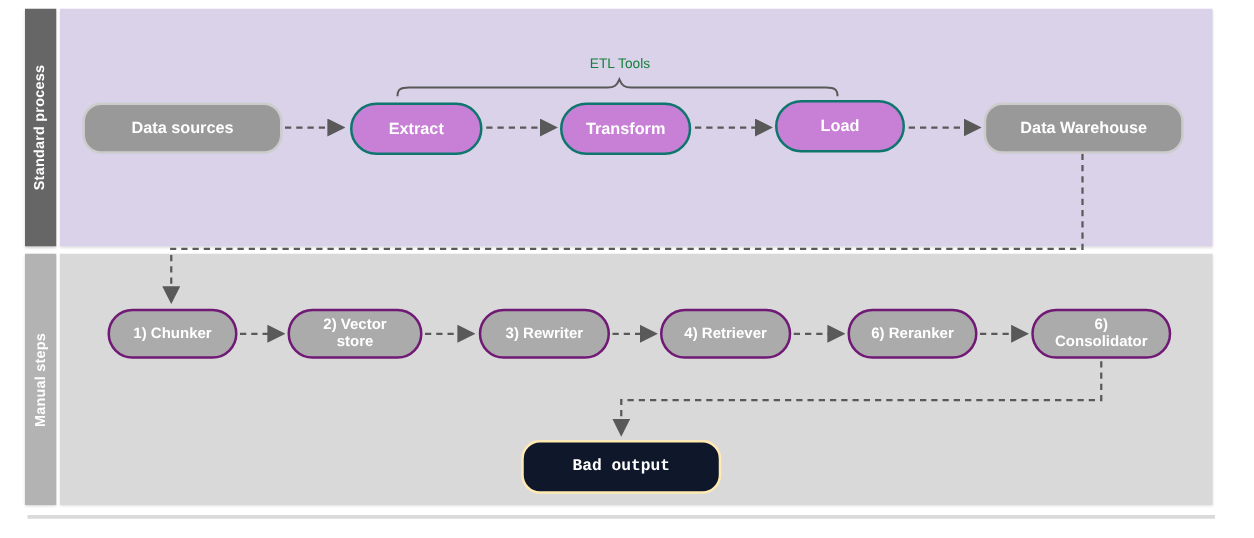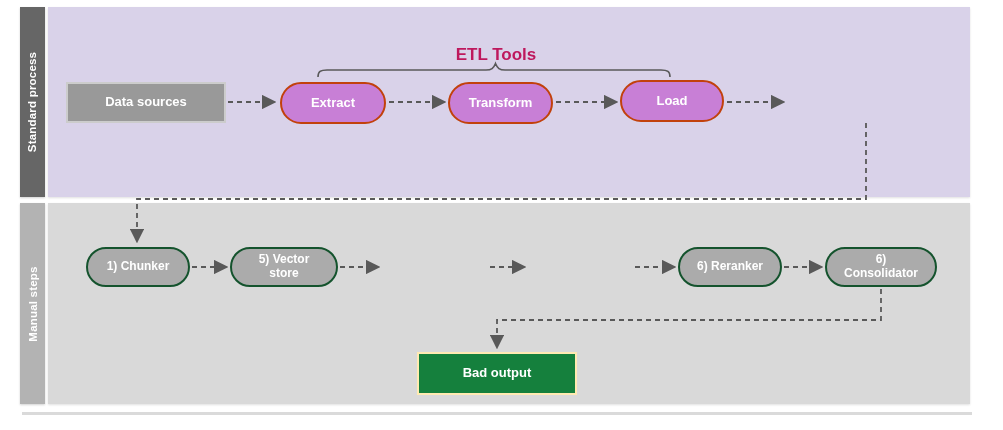--- a/index.html
+++ b/index.html
@@ -38,31 +38,32 @@
   .dash{stroke:#595959;stroke-width:1.8;fill:none;stroke-dasharray:5 4;}
   .brace{stroke:#595959;stroke-width:1.6;fill:none;}
 
   
   .node{
     position:absolute;z-index:3;
     display:flex;align-items:center;justify-content:center;
     text-align:center;
     color:#ffffff;font-weight:bold;font-size:13px;line-height:1.15;
     box-sizing:border-box;
+    border-radius:15px;
   }
   .rect-gray{background:#999999;border:2px solid #cccccc;}
-  .pill-pink{background:#c87fd6;border:2px solid #c2410c;border-radius:22px;}
-  .pill-gray{background:#ababab;border:2px solid #14532d;border-radius:21px;font-size:12px;padding:0 13px;}
-  .rect-yellow{background:#15803d;border:2px solid #ffeab3;}
+  .pill-pink{background:#c87fd6;border:2px solid #0f766e;border-radius:22px;}
+  .pill-gray{background:#ababab;border:2px solid #701a75;border-radius:21px;font-size:12px;padding:0 13px;}
+  .rect-yellow{background:#0f172a;border:2px solid #ffeab3;font-family:Liberation Mono, monospace;}
 
   .etl-label{
     position:absolute;z-index:3;
     left:430px;top:45px;width:132px;
     text-align:center;
-    color:#be185d;font-weight:bold;font-size:17px;
+    color:#15803d;font-weight:normal;font-size:11px;
   }
   .divider{
     position:absolute;
     left:22px;top:412px;width:950px;height:3px;
     background:#dadada;
   }
 </style>
 </head>
 <body>
 
@@ -102,23 +103,26 @@
 
     <path class="brace" d="M318,77 C318,71.5 320.5,70 327,70 L486,70 C491.5,70 493.5,68.5 495.5,63.5 C497.5,68.5 499.5,70 505,70 L661,70 C667.5,70 670,71.5 670,77"></path>
   </svg>
 
   <div class="etl-label">ETL Tools</div>
 
   <div class="node rect-gray" style="left:66px;top:82px;width:160px;height:41px;">Data sources</div>
   <div class="node pill-pink" style="left:280px;top:82px;width:106px;height:42px;">Extract</div>
   <div class="node pill-pink" style="left:448px;top:82px;width:105px;height:42px;">Transform</div>
   <div class="node pill-pink" style="left:620px;top:80px;width:104px;height:42px;">Load</div>
+  <div class="node rect-gray" style="left:787px;top:82px;width:160px;height:41px;">Data Warehouse</div>
 
   <div class="node pill-gray" style="left:86px;top:247px;width:104px;height:40px;">1) Chunker</div>
-  <div class="node pill-gray" style="left:230px;top:247px;width:108px;height:40px;">5) Vector store</div>
+  <div class="node pill-gray" style="left:230px;top:247px;width:108px;height:40px;">2) Vector store</div>
+  <div class="node pill-gray" style="left:383px;top:247px;width:105px;height:40px;">3) Rewriter</div>
+  <div class="node pill-gray" style="left:528px;top:247px;width:105px;height:40px;">4) Retriever</div>
   <div class="node pill-gray" style="left:678px;top:247px;width:104px;height:40px;">6) Reranker</div>
   <div class="node pill-gray" style="left:825px;top:247px;width:112px;height:40px;">6) Consolidator</div>
 
   <div class="node rect-yellow" style="left:417px;top:352px;width:160px;height:43px;">Bad output</div>
 
   <div class="divider"></div>
 
 </div>
 
 </body></html>

